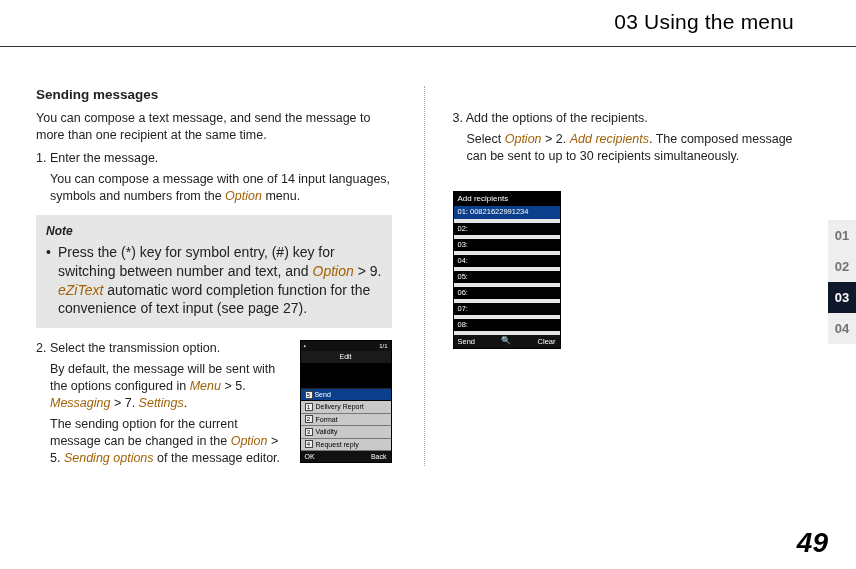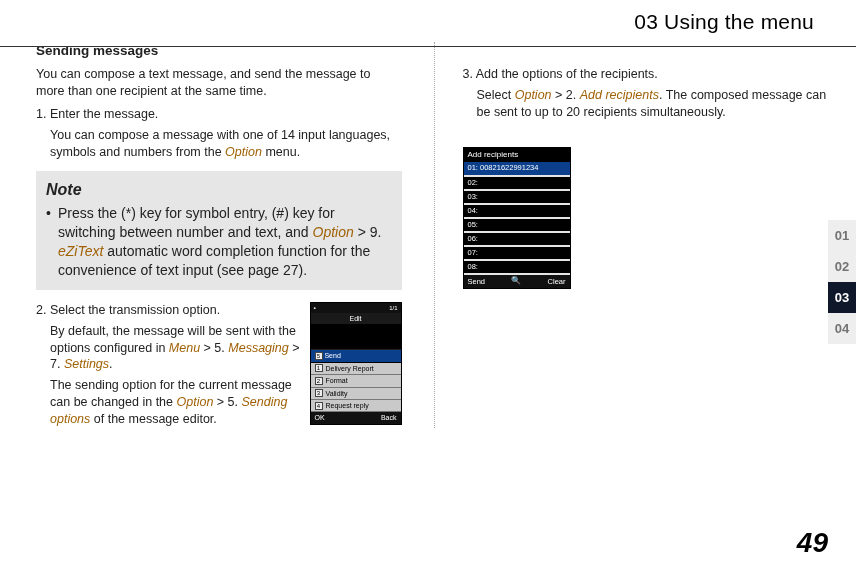--- a/index.html
+++ b/index.html
@@ -1,34 +1,34 @@
 <!DOCTYPE html>
 <html><head>
 <meta charset="utf-8">
 <style>
   * { box-sizing: border-box; margin: 0; padding: 0; }
   html, body { width: 856px; height: 569px; font-family: Arial, Helvetica, sans-serif; background: #fff; color: #000; }
-  .page { position: relative; width: 856px; height: 569px; padding: 0 28px 0 36px; }
+  .page { position: relative; width: 856px; height: 569px; padding: 0 48px 0 36px; }
   .header { text-align: right; font-size: 21px; font-weight: 400; padding-top: 10px; padding-right: 14px; padding-bottom: 8px; letter-spacing: 0.2px; font-family: "Arial Narrow", Arial, sans-serif; }
   .topline { border-top: 1px solid #333; position: absolute; left: 0; right: 0; top: 46px; }
-  .columns { display: flex; gap: 28px; }
+  .columns { display: flex; gap: 28px; margin-top: 44px; }
   .col { flex: 1 1 0; font-size: 12.5px; line-height: 1.35; color: #222; }
   .col-left { padding-right: 4px; }
   .col-right { border-left: 1px dotted #aaa; padding-left: 28px; position: relative; }
   h4.section-title { font-size: 13.5px; font-weight: bold; margin-bottom: 6px; }
   p.intro { margin-bottom: 6px; }
   ol.steps { list-style: none; padding: 0; }
   ol.steps > li { margin-bottom: 6px; }
   .stepnum { display: inline; }
   .steptext { display: inline; }
   .indent { display: block; margin-left: 14px; margin-top: 4px; margin-bottom: 4px; }
   .indent2 { margin-left: 14px; margin-top: 4px; }
   .menuref { color: #a16207; font-style: italic; }
   .notebox { background: #e6e6e6; padding: 8px 10px 10px 10px; margin: 10px 0 12px 0; }
-  .note-title { font-weight: bold; font-style: italic; font-size: 16px; margin-bottom: 4px; }
+  .note-title { font-weight: bold; font-style: italic; font-size: 12px; margin-bottom: 4px; }
   .note-body { font-size: 14px; padding-left: 12px; position: relative; }
   .note-body::before { content: "•"; position: absolute; left: 0; top: 0; }
   .step2-wrap { display: flex; gap: 10px; align-items: flex-start; }
   .step2-text { flex: 1; }
   .phone-shot { flex: 0 0 auto; }
   .step-right { display: flex; gap: 10px; align-items: flex-start; margin-top: 26px; }
   .step-right .txt { flex: 1; }
 
   
   .shot1 { width: 92px; border: 1px solid #000; background: #000; font-size: 7px; color: #fff; }
@@ -36,21 +36,21 @@
   .shot1 .titlebar { background: #1a1a1a; text-align:center; padding:1px 0; font-size:7px; }
   .shot1 .empty { background:#000; height:26px; border-bottom:1px solid #222; }
   .shot1 .menu-hl { background:#0b3f8c; color:#fff; padding:1px 4px; font-size:7px; border-bottom:1px solid #000; }
   .shot1 .menu-item { background:#c9c9c9; color:#000; padding:1px 4px; font-size:7px; border-bottom:1px solid #777; display:flex; align-items:center; gap:3px; }
   .shot1 .menu-item .box, .shot1 .menu-hl .box { display:inline-block; width:8px; height:8px; border:1px solid #444; background:#eee; color:#000; font-size:6px; line-height:7px; text-align:center; }
   .shot1 .soft { background:#111; display:flex; justify-content:space-between; padding:1px 4px; font-size:7px; }
 
   
   .shot2 { width: 108px; border: 1px solid #000; background:#000; font-size:7.5px; color:#fff; }
   .shot2 .title2 { background:#000; color:#fff; padding:2px 4px; font-size:8px; }
-  .shot2 .row { background:#000; color:#fff; padding:1px 4px; border-bottom:2px solid #e5e5e5; font-size:7.5px; white-space:nowrap; }
+  .shot2 .row { background:#000; color:#fff; padding:1px 4px; border-bottom:4px solid #e5e5e5; font-size:7.5px; white-space:nowrap; }
   .shot2 .row.hl { background:#0b3f8c; }
   .shot2 .soft2 { background:#111; display:flex; justify-content:space-between; padding:1px 4px; font-size:7.5px; align-items:center; }
   .shot2 .mag { font-size:8px; }
 
   
   .side-tabs { position: absolute; right: 0; top: 220px; width: 28px; }
   .side-tabs .tab { font-size: 13px; font-weight: bold; text-align: center; padding: 8px 0; background: #eee; color: #737373; }
   .side-tabs .tab.active { background: #0f172a; color: #fff; }
 
   .page-num { position: absolute; right: 28px; bottom: 10px; font-size: 28px; font-weight: bold; font-style: italic; font-family: Arial, sans-serif; }
@@ -134,21 +134,21 @@
           </div>
         </div>
       </div>
     </div>
 
     <div class="col col-right">
       <div style="margin-top:24px;">
         <span class="stepnum">3.</span>
         <span class="steptext">Add the options of the recipients.</span>
         <div class="indent2">
-          <span>Select </span><span class="menuref">Option</span><span> &gt; 2. </span><span class="menuref">Add recipients</span><span>. The composed message can be sent to up to 20 recipients simultaneously.</span>
+          <span>Select </span><span class="menuref">Option</span><span> &gt; 2. </span><span class="menuref">Add recipients</span><span>. The composed message can be sent to up to 30 recipients simultaneously.</span>
         </div>
       </div>
 
       <div class="step-right">
 
         <div class="phone-shot">
           <div class="shot2">
             <div class="title2">Add recipients</div>
             <div class="row hl"><span>01:</span> <span>00821622991234</span></div>
             <div class="row"><span>02:</span></div>

